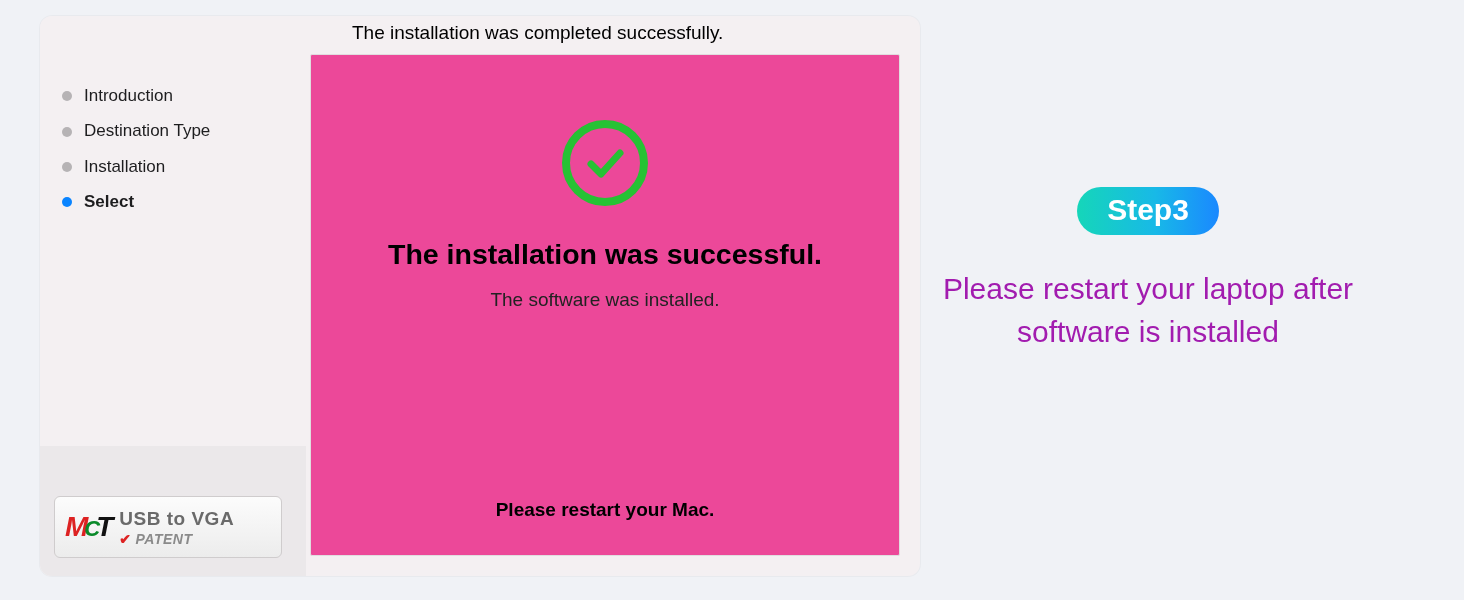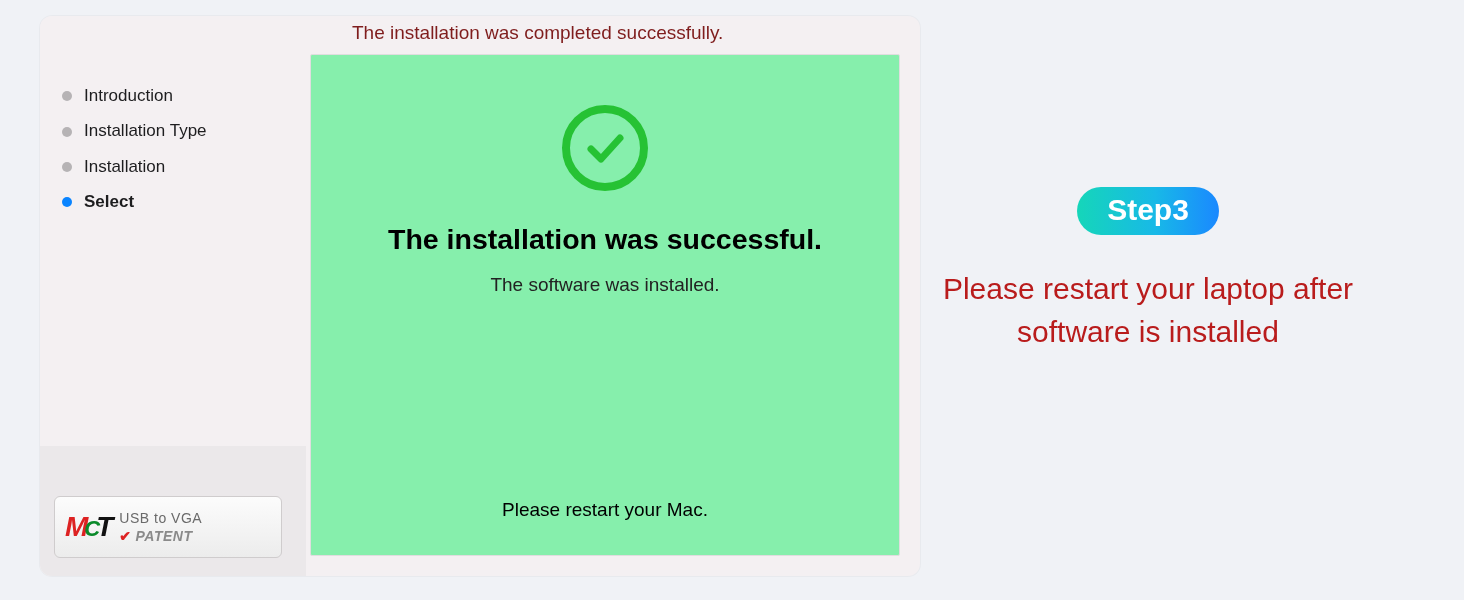--- a/index.html
+++ b/index.html
@@ -85,22 +85,22 @@
   .logo-mct .c { color: #0a8a2a; font-size: 22px; margin-left:-2px;}
   .logo-mct .t { color: #111; margin-left:-2px;}
   .logo-text {
     display: flex;
     flex-direction: column;
     line-height: 1;
     gap: 4px;
   }
   .logo-text .top {
     color: #6a6a6a;
-    font-size: 14px;
-    font-weight: 400;
+    font-size: 19px;
+    font-weight: 700;
     letter-spacing: 0.5px;
   }
   .logo-text .bottom {
     color: #8a8a8a;
     font-size: 14px;
     font-style: italic;
     font-weight: 700;
     display: flex;
     align-items: center;
     gap: 4px;
@@ -111,31 +111,31 @@
   .content {
     flex: 1;
     display: flex;
     flex-direction: column;
     padding: 6px 20px 20px 4px;
   }
   .status-heading {
     font-size: 19px;
     font-weight: 400;
     padding: 0 0 10px 42px;
-    color: #7f1d1d;
+    color: #000000;
   }
   .content-panel {
     flex: 1;
-    background: #86efac;
+    background: #ec4899;
     border: 1px solid #e0dddf;
     border-radius: 2px;
     display: flex;
     flex-direction: column;
     align-items: center;
-    padding-top: 50px;
+    padding-top: 65px;
   }
   .success-icon-wrap {
     width: 86px;
     height: 86px;
     border-radius: 50%;
     border: 8px solid #26c234;
     display: flex;
     align-items: center;
     justify-content: center;
   }
@@ -145,21 +145,21 @@
     margin-top: 32px;
     color: #000;
   }
   .success-sub {
     font-size: 19px;
     margin-top: 18px;
     color: #222;
   }
   .restart-line {
     font-size: 19px;
-    font-weight: 400;
+    font-weight: 700;
     margin-top: auto;
     margin-bottom: 34px;
     color: #000;
   }
 
   .right-panel {
     position: absolute;
     left: 898px;
     top: 0;
     width: 500px;
@@ -175,40 +175,40 @@
     padding: 8px 30px 10px 30px;
     border-radius: 999px;
     background: linear-gradient(90deg, #15d6b9 0%, #18b9e7 55%, #1a88ff 100%);
     color: #fff;
     font-size: 30px;
     font-weight: 600;
     line-height: 1;
   }
   .instruction-text {
     font-size: 30px;
-    color: #b91c1c;
+    color: #a21caf;
     text-align: center;
     line-height: 1.45;
     width: 490px;
   }
 </style>
 </head>
 <body>
 
 <div class="installer-window">
 
   <div class="sidebar">
     <div class="sidebar-steps">
       <div class="step-item">
         <span class="dot"></span>
         <span>Introduction</span>
       </div>
       <div class="step-item">
         <span class="dot"></span>
-        <span>Installation Type</span>
+        <span>Destination Type</span>
       </div>
       <div class="step-item">
         <span class="dot"></span>
         <span>Installation</span>
       </div>
       <div class="step-item active">
         <span class="dot"></span>
         <span>Select</span>
       </div>
     </div>

